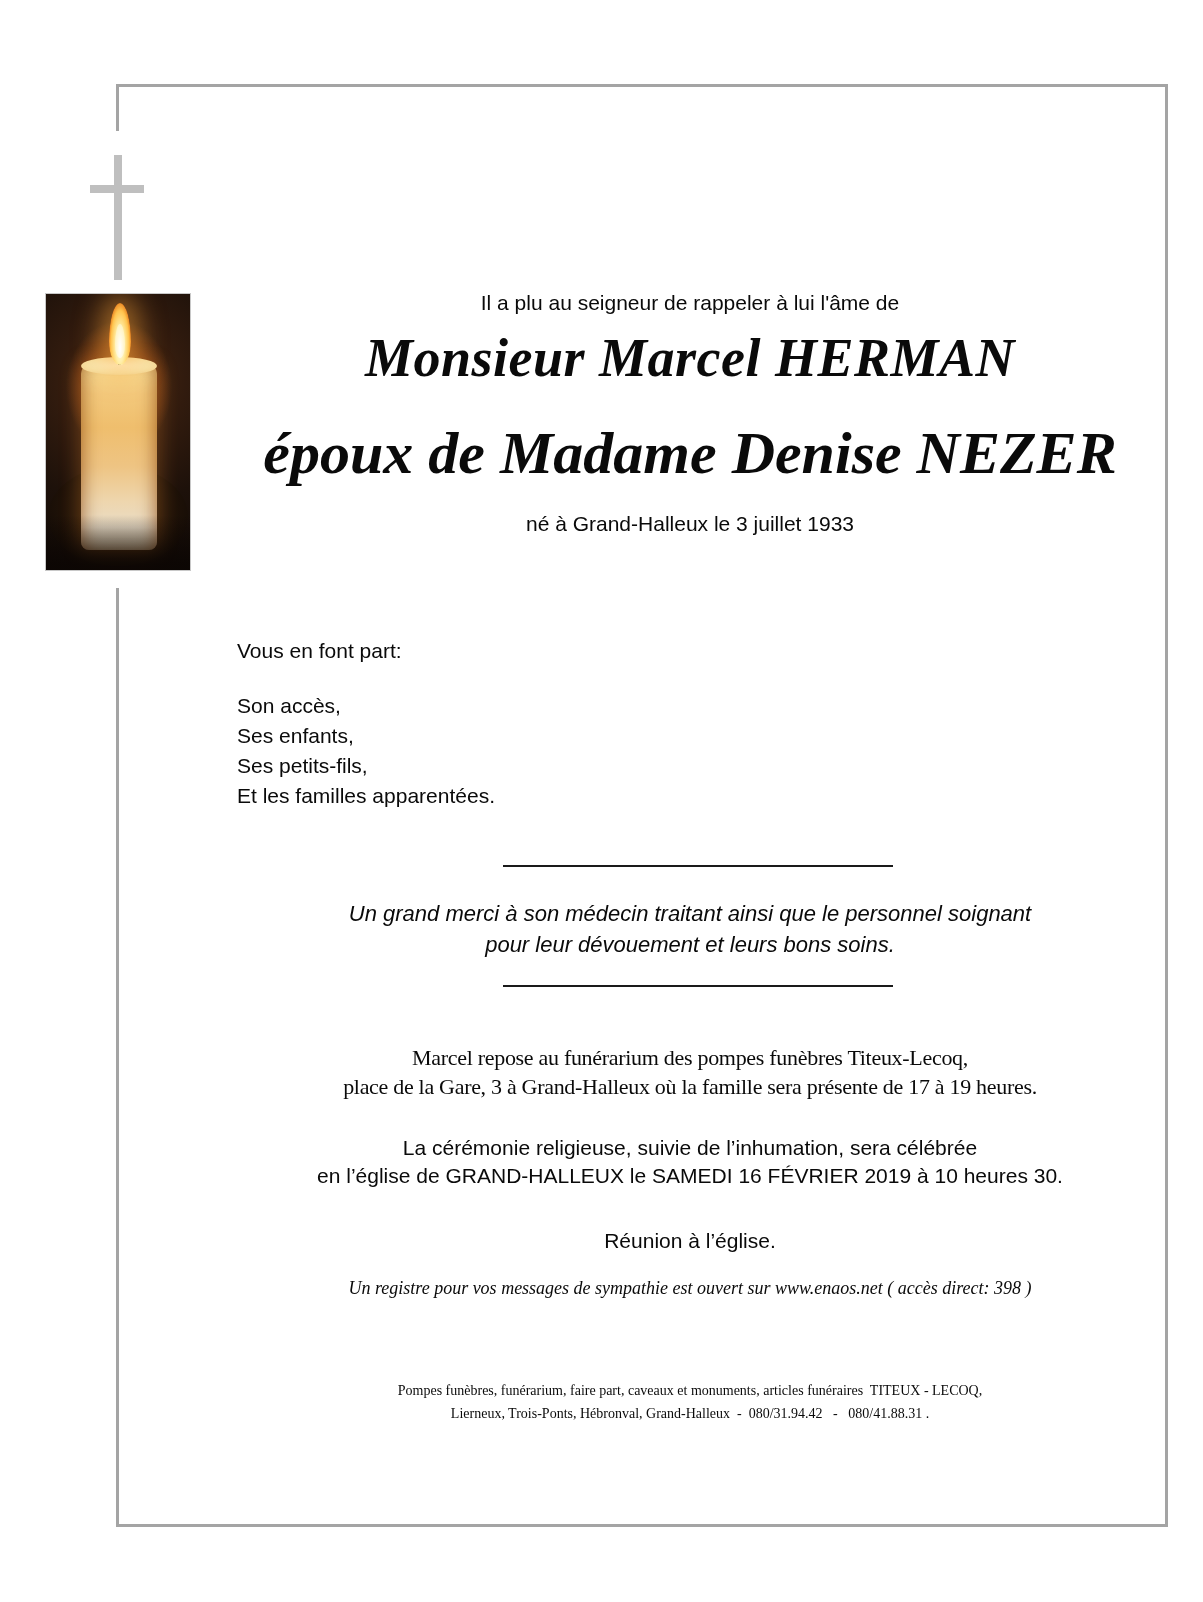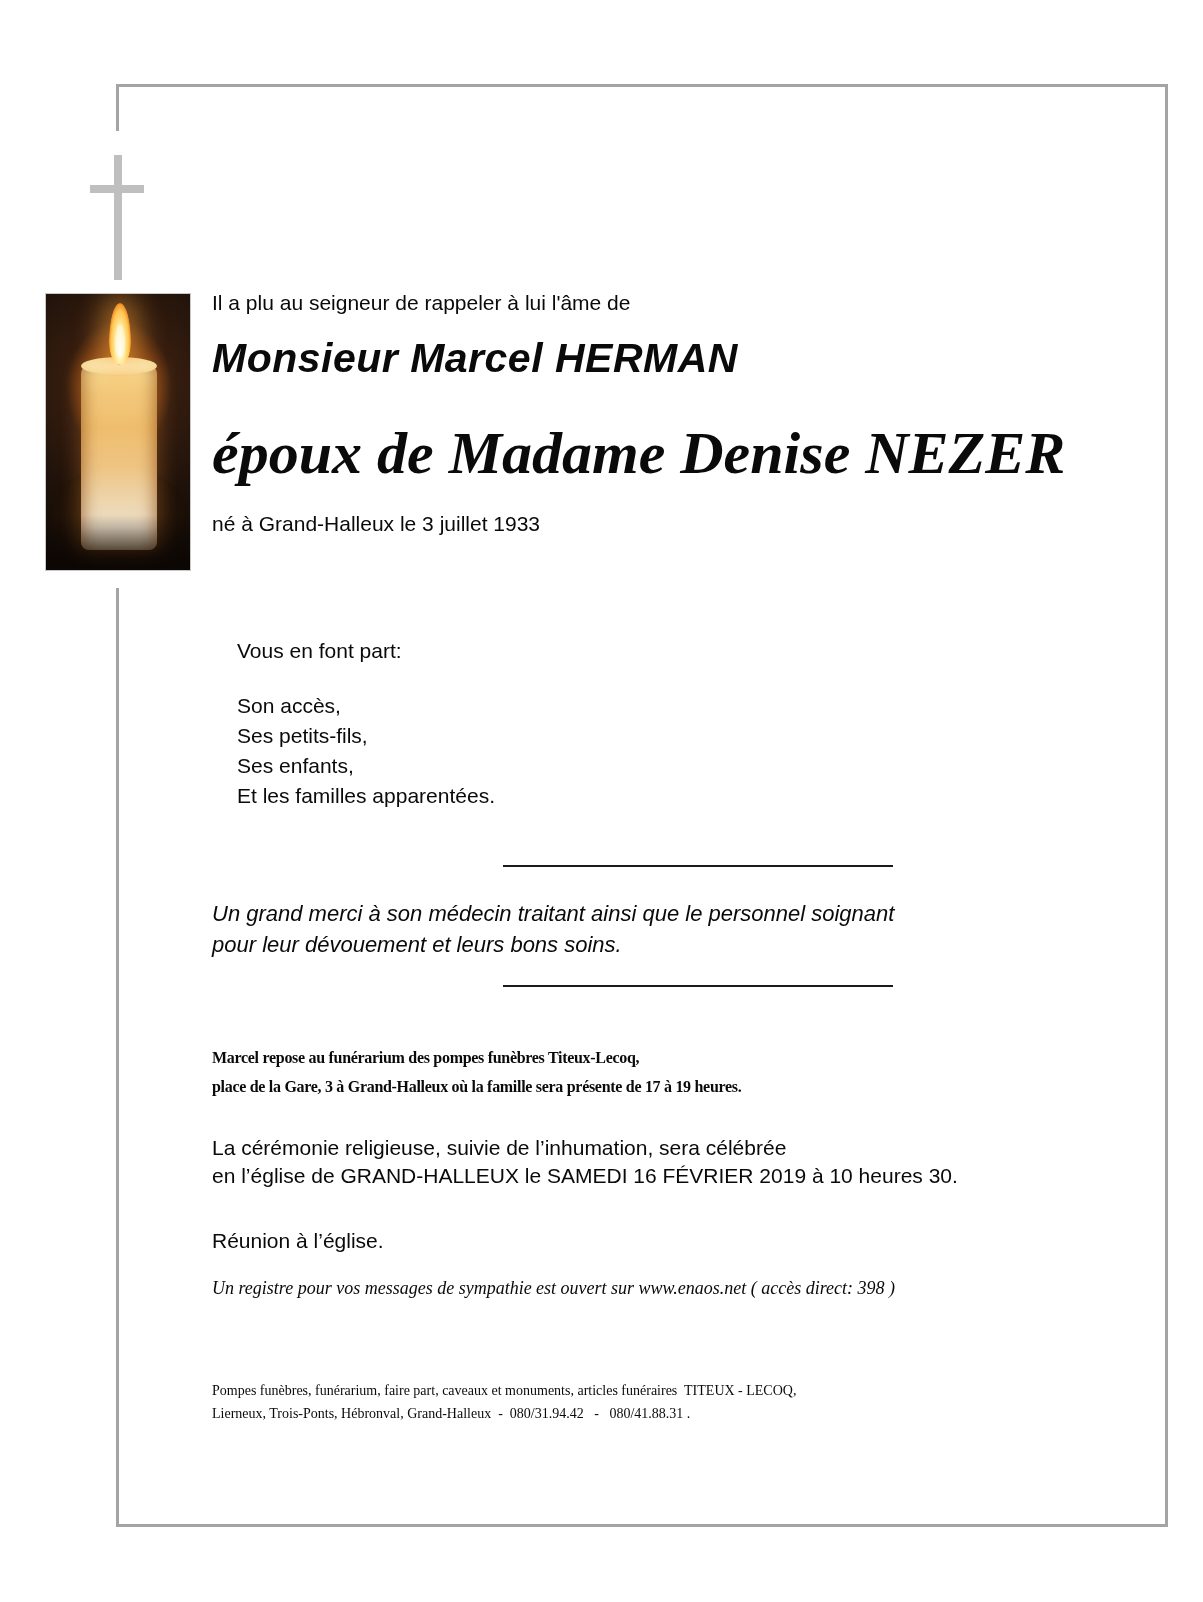--- a/index.html
+++ b/index.html
@@ -36,32 +36,32 @@
          border-radius:50% 50% 50% 50% / 62% 62% 38% 38%;
          background:radial-gradient(ellipse at 50% 68%, #ffffff 0%, #ffeea6 30%, #ffc44e 58%, rgba(255,120,16,0.85) 78%, rgba(255,90,5,0) 100%);
          box-shadow:0 0 26px 10px rgba(255,170,60,0.5);}
   .photo .flame-core{position:absolute;left:69px;top:30px;width:10px;height:34px;
          border-radius:50% 50% 50% 50% / 60% 60% 40% 40%;
          background:radial-gradient(ellipse at 50% 70%, #ffffff 0%, #fff6cf 55%, rgba(255,230,150,0) 100%);}
   .photo .shade{position:absolute;left:0;bottom:0;width:100%;height:55px;
          background:linear-gradient(180deg, rgba(10,5,3,0) 0%, rgba(10,5,3,0.75) 90%);}
 
   
-  .blk{position:absolute;left:212px;width:956px;}
+  .blk{position:absolute;left:212px;width:956px;text-align:center;}
   .t-sans{font-size:21px;line-height:31px;}
   .t-sans-it{font-size:22px;line-height:31px;font-style:italic;}
-  .name{font-family:Liberation Sans, sans-serif;font-weight:bold;font-style:italic;
-        font-size:41px;line-height:55px;letter-spacing:0.5px;}
+  .name{font-family:Liberation Serif, serif;font-weight:bold;font-style:italic;
+        font-size:54px;line-height:55px;letter-spacing:0.5px;}
   .epoux{font-family:"Liberation Serif",serif;font-weight:bold;font-style:italic;
         font-size:60px;line-height:47px;}
   .left-align{text-align:left;padding-left:25px;box-sizing:border-box;}
   .fam{line-height:30px;}
   .sep{position:absolute;left:503px;width:390px;height:0;border-top:2px solid #1a1a1a;}
-  .repose{font-family:"Liberation Serif",serif;font-weight:bold;
-          font-size:16px;line-height:29px;letter-spacing:-0.3px;}
+  .repose{font-family:"Liberation Serif",serif;font-weight:normal;
+          font-size:22px;line-height:29px;letter-spacing:-0.3px;}
   .registre{font-family:"Liberation Serif",serif;font-style:italic;
           font-size:18px;line-height:26px;}
   .footer{font-family:"Liberation Serif",serif;font-size:14px;line-height:22.5px;}
   .pre{white-space:pre;}
 </style>
 </head>
 <body>
 
 <div class="page">
 
@@ -91,22 +91,22 @@
   <div class="blk epoux" style="top:430px;">époux de Madame Denise NEZER</div>
 
   <div class="blk t-sans" style="top:508px;">
     <div>né à Grand-Halleux le 3 juillet 1933</div>
   </div>
 
   <div class="blk t-sans left-align" style="top:635px;">Vous en font part:</div>
 
   <div class="blk t-sans left-align fam" style="top:691px;">
     <div>Son accès,</div>
+    <div>Ses enfants,</div>
     <div>Ses petits-fils,</div>
-    <div>Ses enfants,</div>
     <div>Et les familles apparentées.</div>
   </div>
 
   <div class="sep" style="top:865px;"></div>
 
   <div class="blk t-sans-it" style="top:898px;">
     <div>Un grand merci à son médecin traitant ainsi que le personnel soignant</div>
     <div>pour leur dévouement et leurs bons soins.</div>
   </div>
 

